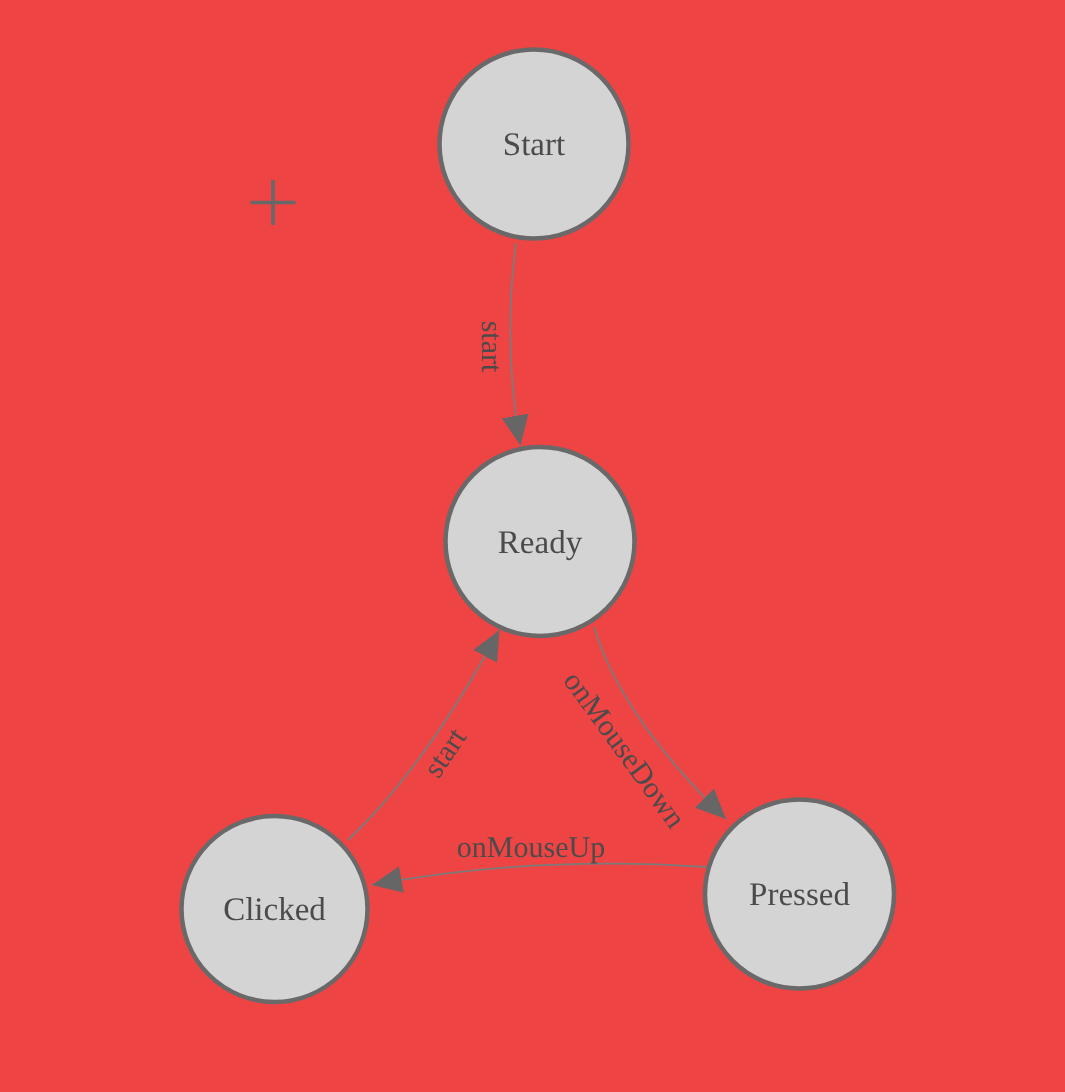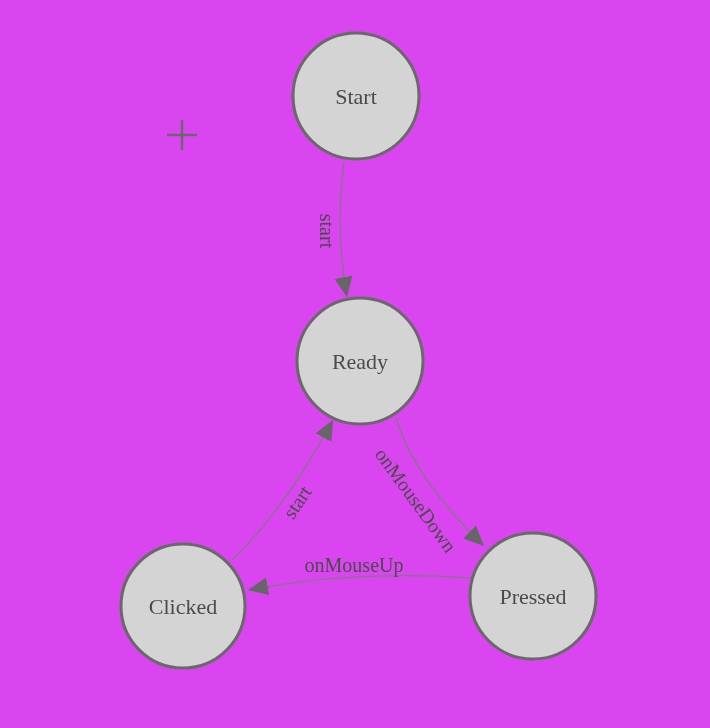--- a/index.html
+++ b/index.html
@@ -8,21 +8,21 @@
     width: 710px;
     height: 728px;
     background: #ffffff;
     overflow: hidden;
     font-family: "Liberation Serif", "DejaVu Serif", serif;
   }
   .canvas {
     position: relative;
     width: 710px;
     height: 728px;
-    background: #d946ef;
+    background: #ef4444;
   }
   svg { display: block; }
   .state {
     stroke: #696969;
     stroke-width: 3;
   }
   .node-label {
     font-size: 22px;
     fill: #4b4b4b;
     text-anchor: middle;

